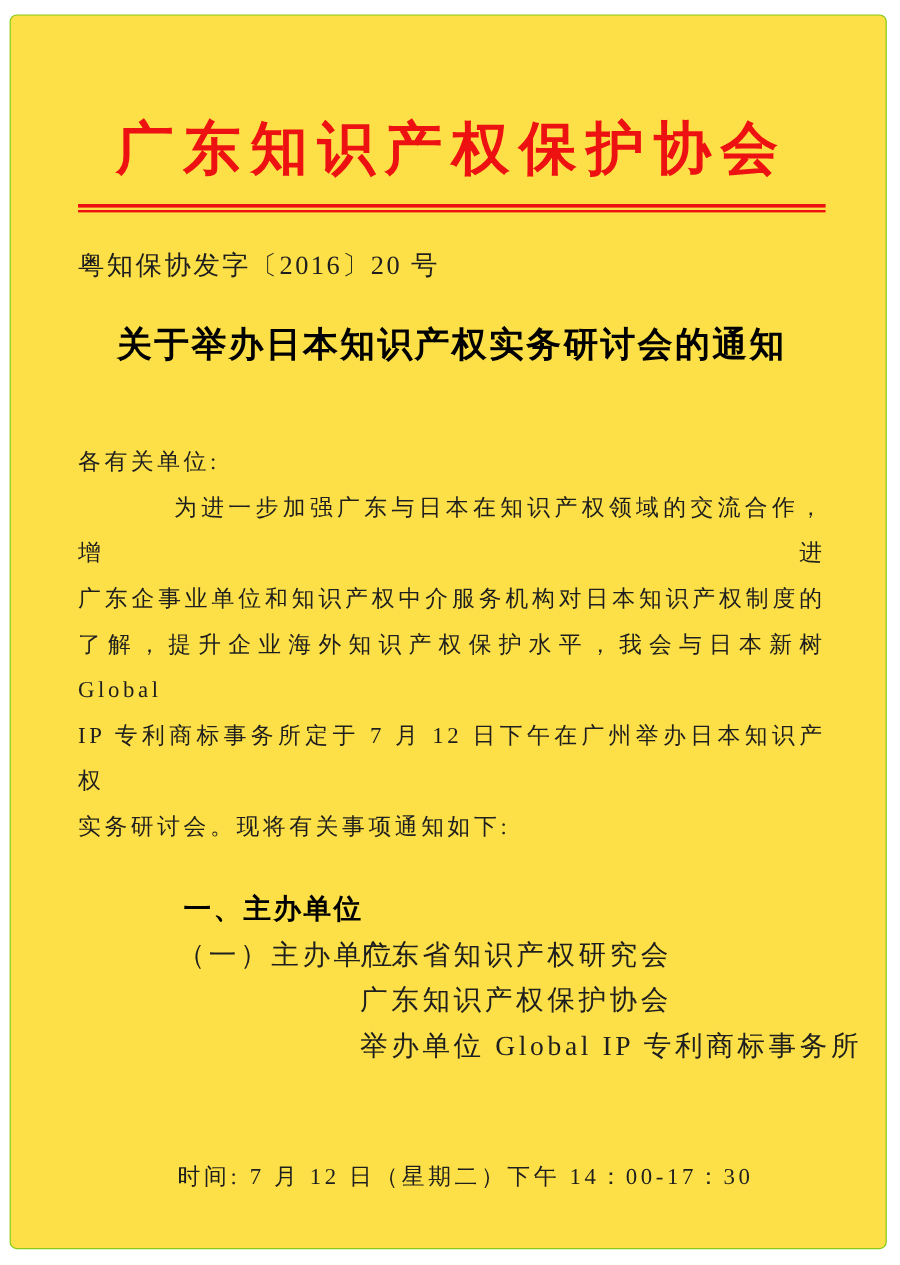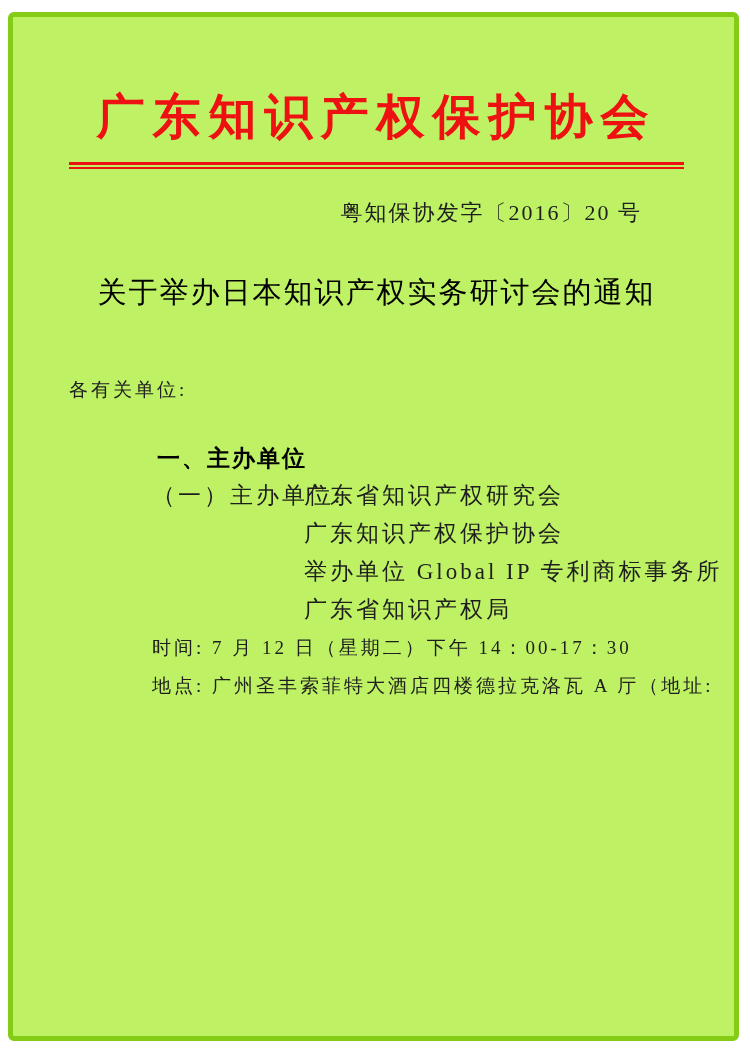--- a/index.html
+++ b/index.html
@@ -12,55 +12,55 @@
     color: #1e1e1e;
     -webkit-font-smoothing: antialiased;
   }
   .page {
     position: absolute;
     left: 8px;
     top: 12px;
     width: 731px;
     height: 1029px;
     box-sizing: border-box;
-    background: #bef264;
-    border: 5px solid #84cc16;
+    background: #fde047;
+    border: 1px solid #84cc16;
     border-radius: 6px;
-    padding: 4px 50px 0 56px;
+    padding: 16px 50px 0 56px;
     overflow: hidden;
   }
   .org-title {
     margin-top: 60px;
     text-align: center;
     color: #ee1111;
     font-weight: bold;
     font-size: 48px;
     line-height: 72px;
     letter-spacing: 8px;
     white-space: nowrap;
   }
   .red-rule {
     margin-top: 9px;
     height: 2px;
     border-top: 3px solid #ee1111;
     border-bottom: 2px solid #ee1111;
   }
   .doc-number {
     margin-top: 30px;
-    text-align: right;
+    text-align: left;
     padding-right: 42px;
     font-size: 22px;
     line-height: 28px;
     letter-spacing: 2px;
   }
   .doc-title {
-    margin-top: 46px;
+    margin-top: 34px;
     text-align: center;
     font-size: 29px;
-    font-weight: normal;
+    font-weight: bold;
     color: #000;
     letter-spacing: 2px;
     line-height: 38px;
   }
   .body-text {
     font-size: 19px;
     line-height: 38px;
     letter-spacing: 3px;
   }
   .salutation {
@@ -102,55 +102,62 @@
   }
   .unit-row .val {
     position: absolute;
     left: 152px;
     top: 0;
     white-space: nowrap;
   }
   .detail-line {
     margin-left: 83px;
     white-space: nowrap;
+    margin-top: 34px;
   }
 </style>
 </head>
 <body>
 
 <div class="page">
 
   <div class="org-title">广东知识产权保护协会</div>
 
   <div class="red-rule"></div>
 
   <div class="doc-number">粤知保协发字〔2016〕20 号</div>
 
   <div class="doc-title">关于举办日本知识产权实务研讨会的通知</div>
 
   <div class="body-text salutation">各有关单位:</div>
 
+  <div>
+    <div class="body-text intro-line first">为进一步加强广东与日本在知识产权领域的交流合作，增进</div>
+    <div class="body-text intro-line">广东企事业单位和知识产权中介服务机构对日本知识产权制度的</div>
+    <div class="body-text intro-line">了解，提升企业海外知识产权保护水平，我会与日本新树 Global</div>
+    <div class="body-text intro-line">IP 专利商标事务所定于 7 月 12 日下午在广州举办日本知识产权</div>
+    <div class="body-text intro-line last">实务研讨会。现将有关事项通知如下:</div>
+  </div>
 
   <div class="sec-heading first">一、主办单位</div>
 
   <div class="unit-row">
     <span class="lbl">（一）主办单位:</span>
     <span class="val">广东省知识产权研究会</span>
   </div>
 
   <div class="unit-row">
     <span class="val">广东知识产权保护协会</span>
   </div>
 
   <div class="unit-row">
     <span class="val">举办单位 Global IP 专利商标事务所</span>
   </div>
 
   <div class="unit-row">
-    <span class="val">广东省知识产权局</span>
   </div>
 
 
   <div class="body-text detail-line">时间: 7 月 12 日（星期二）下午 14：00-17：30</div>
 
   <div class="body-text detail-line">地点: 广州圣丰索菲特大酒店四楼德拉克洛瓦 A 厅（地址:</div>
 
 </div>
 
 </body></html>

